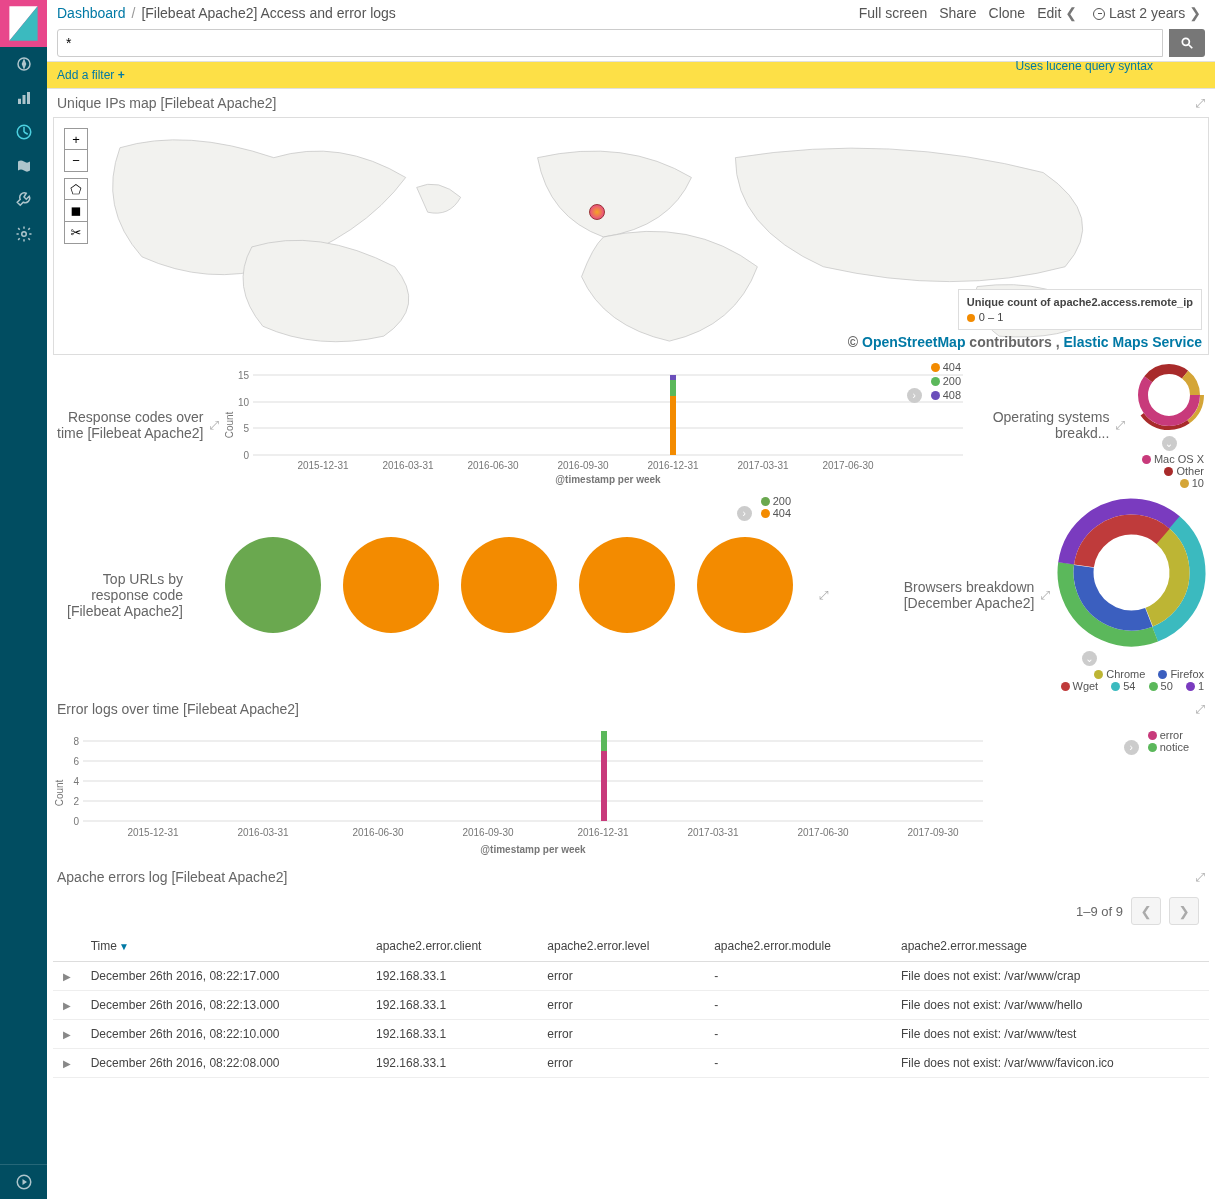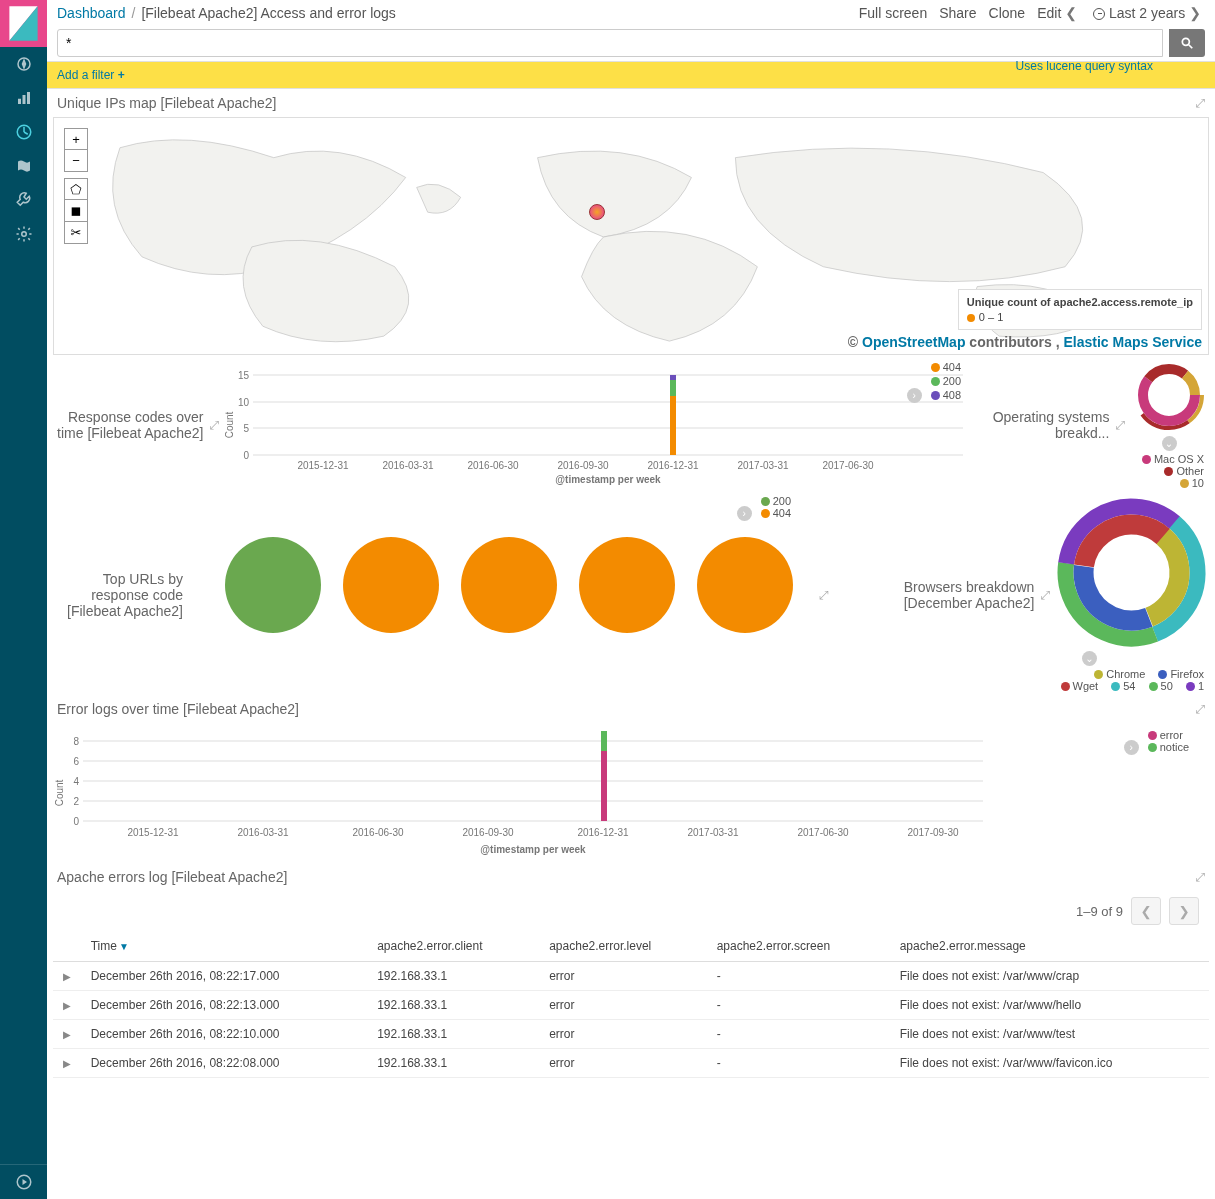--- a/index.html
+++ b/index.html
@@ -384,21 +384,21 @@
         <button>❮</button>
         <button>❯</button>
       </div>
       <table class="data">
         <thead>
             <tr>
           <th style="width:24px;"></th>
           <th><span>Time</span><span class="sort-arrow">▼</span></th>
           <th>apache2.error.client</th>
           <th>apache2.error.level</th>
-          <th>apache2.error.screen</th>
+          <th>apache2.error.module</th>
           <th>apache2.error.message</th>
         </tr>
           </thead>
         <tbody id="tbody">
             <tr>
               <td><span class="row-toggle">▶</span></td>
               <td>December 26th 2016, 08:22:17.000</td>
               <td>192.168.33.1</td>
               <td>error</td>
               <td>-</td>

